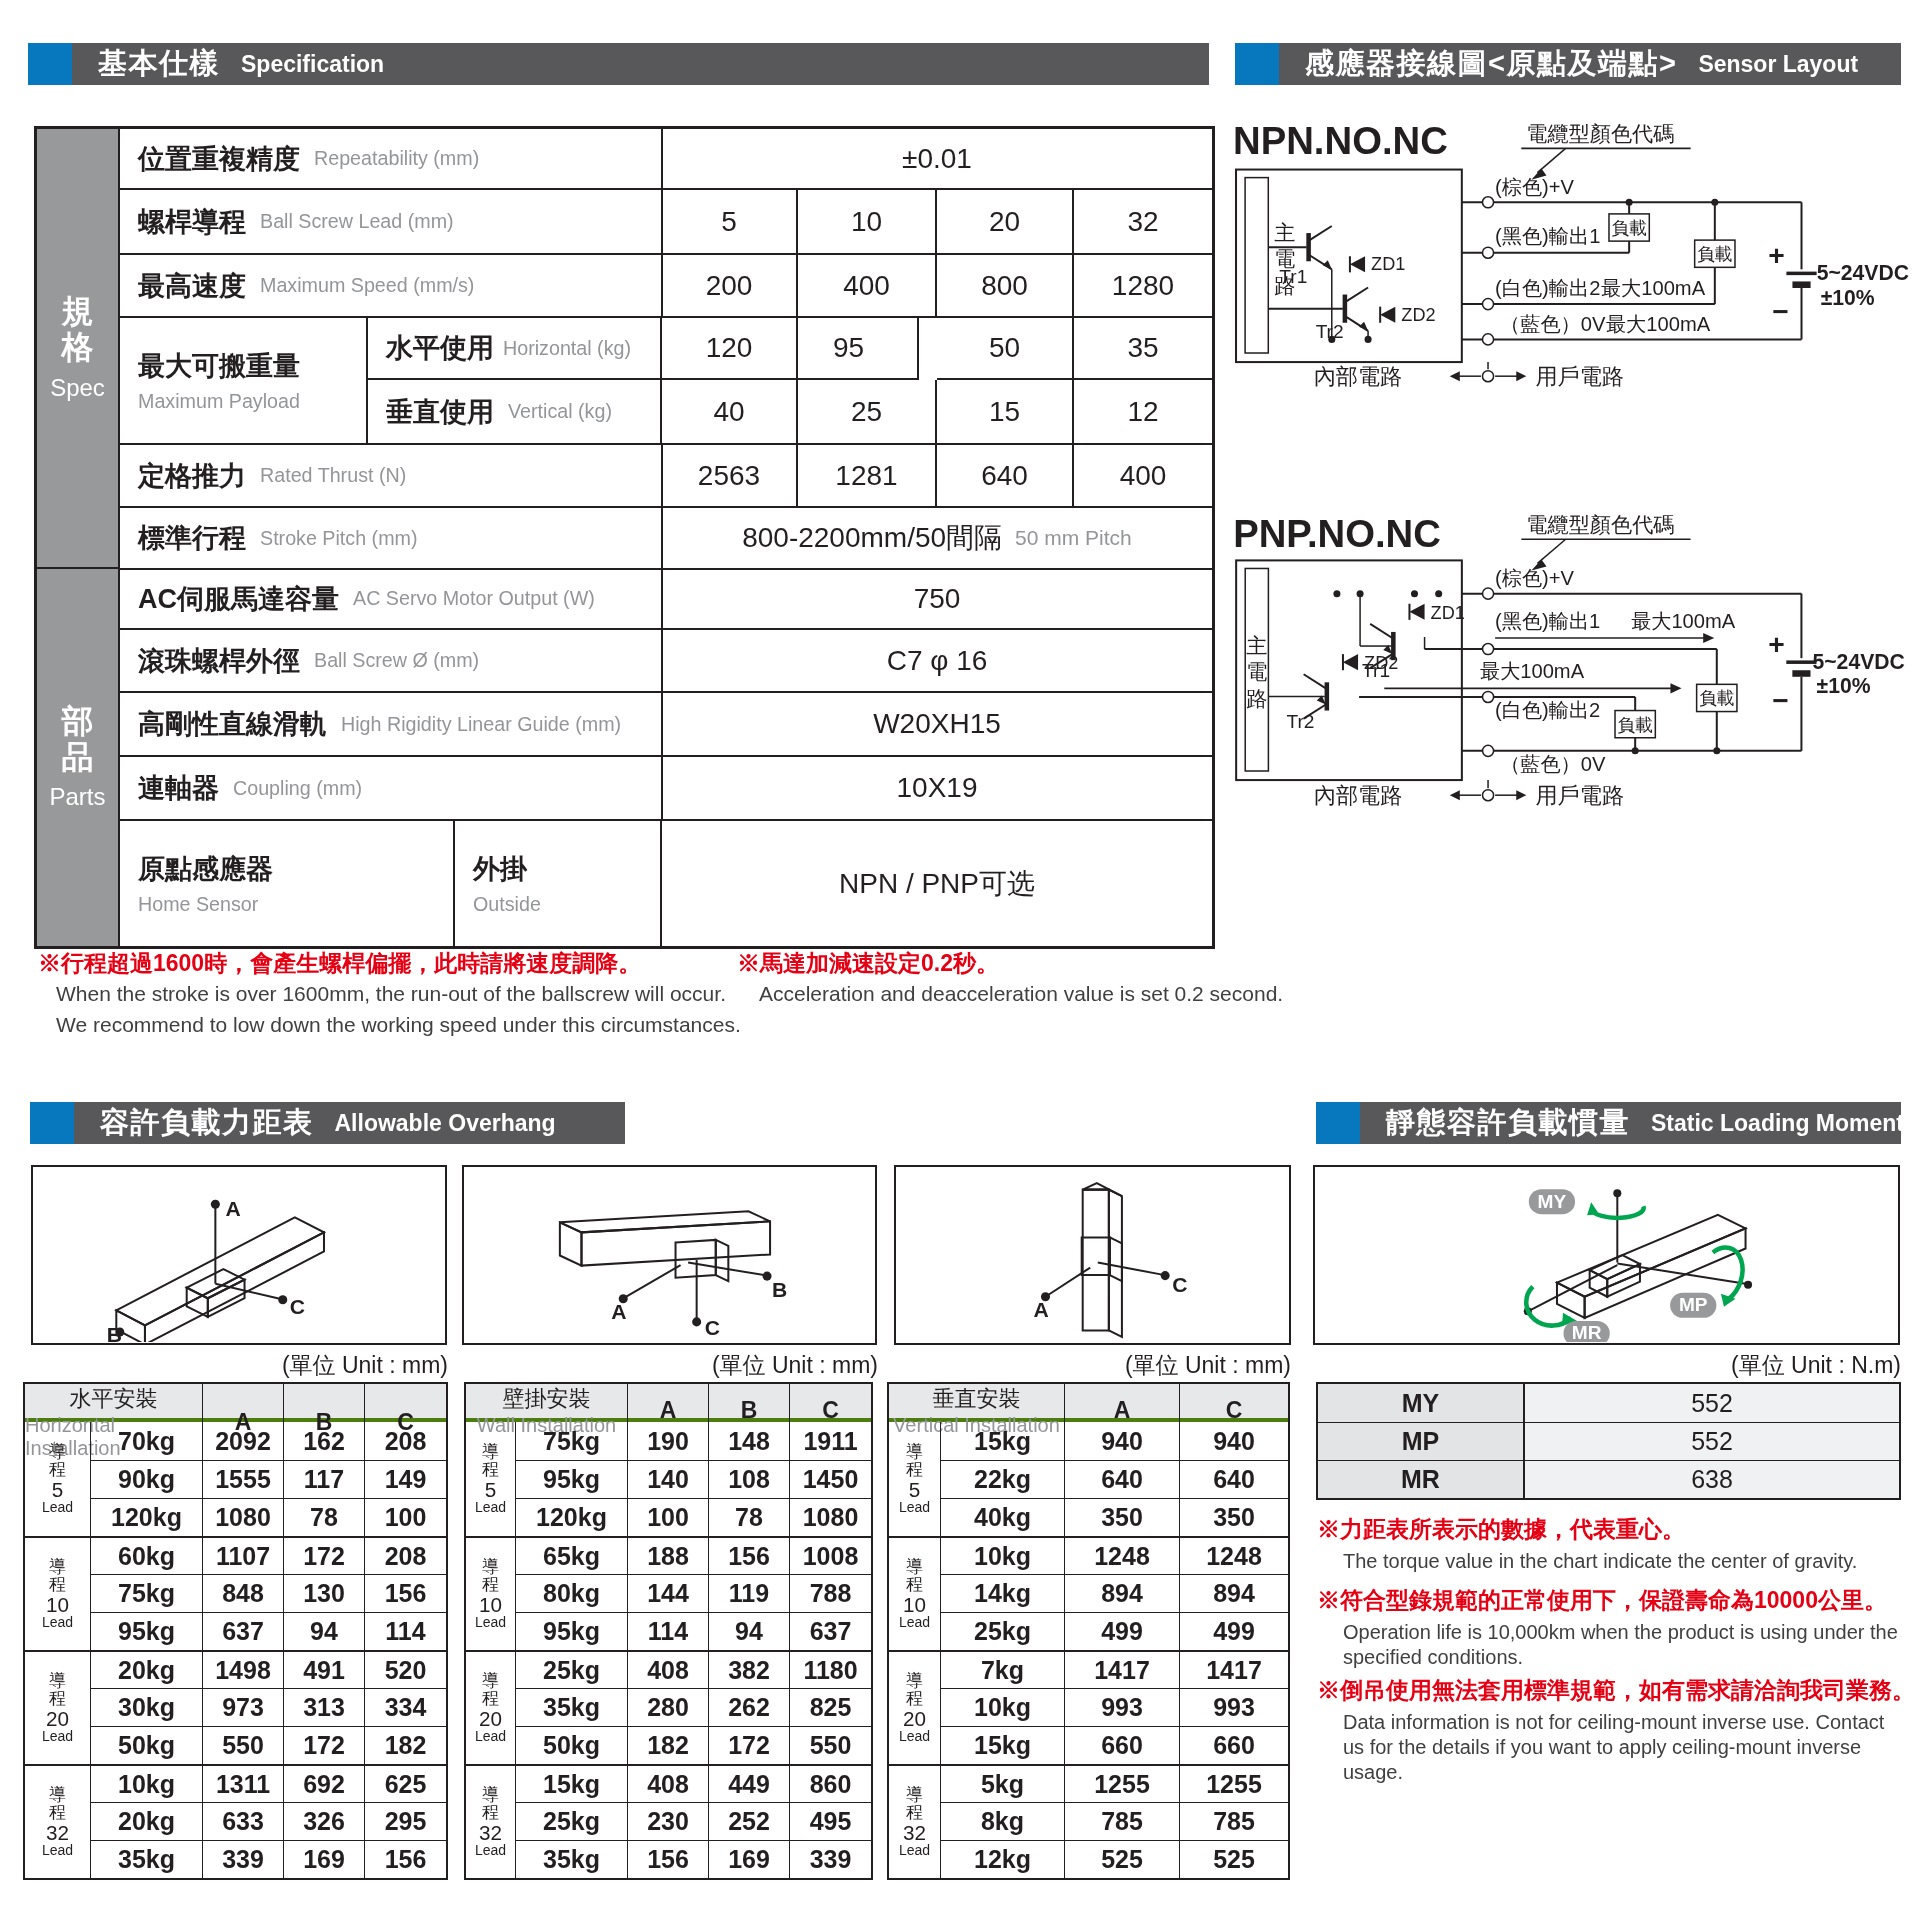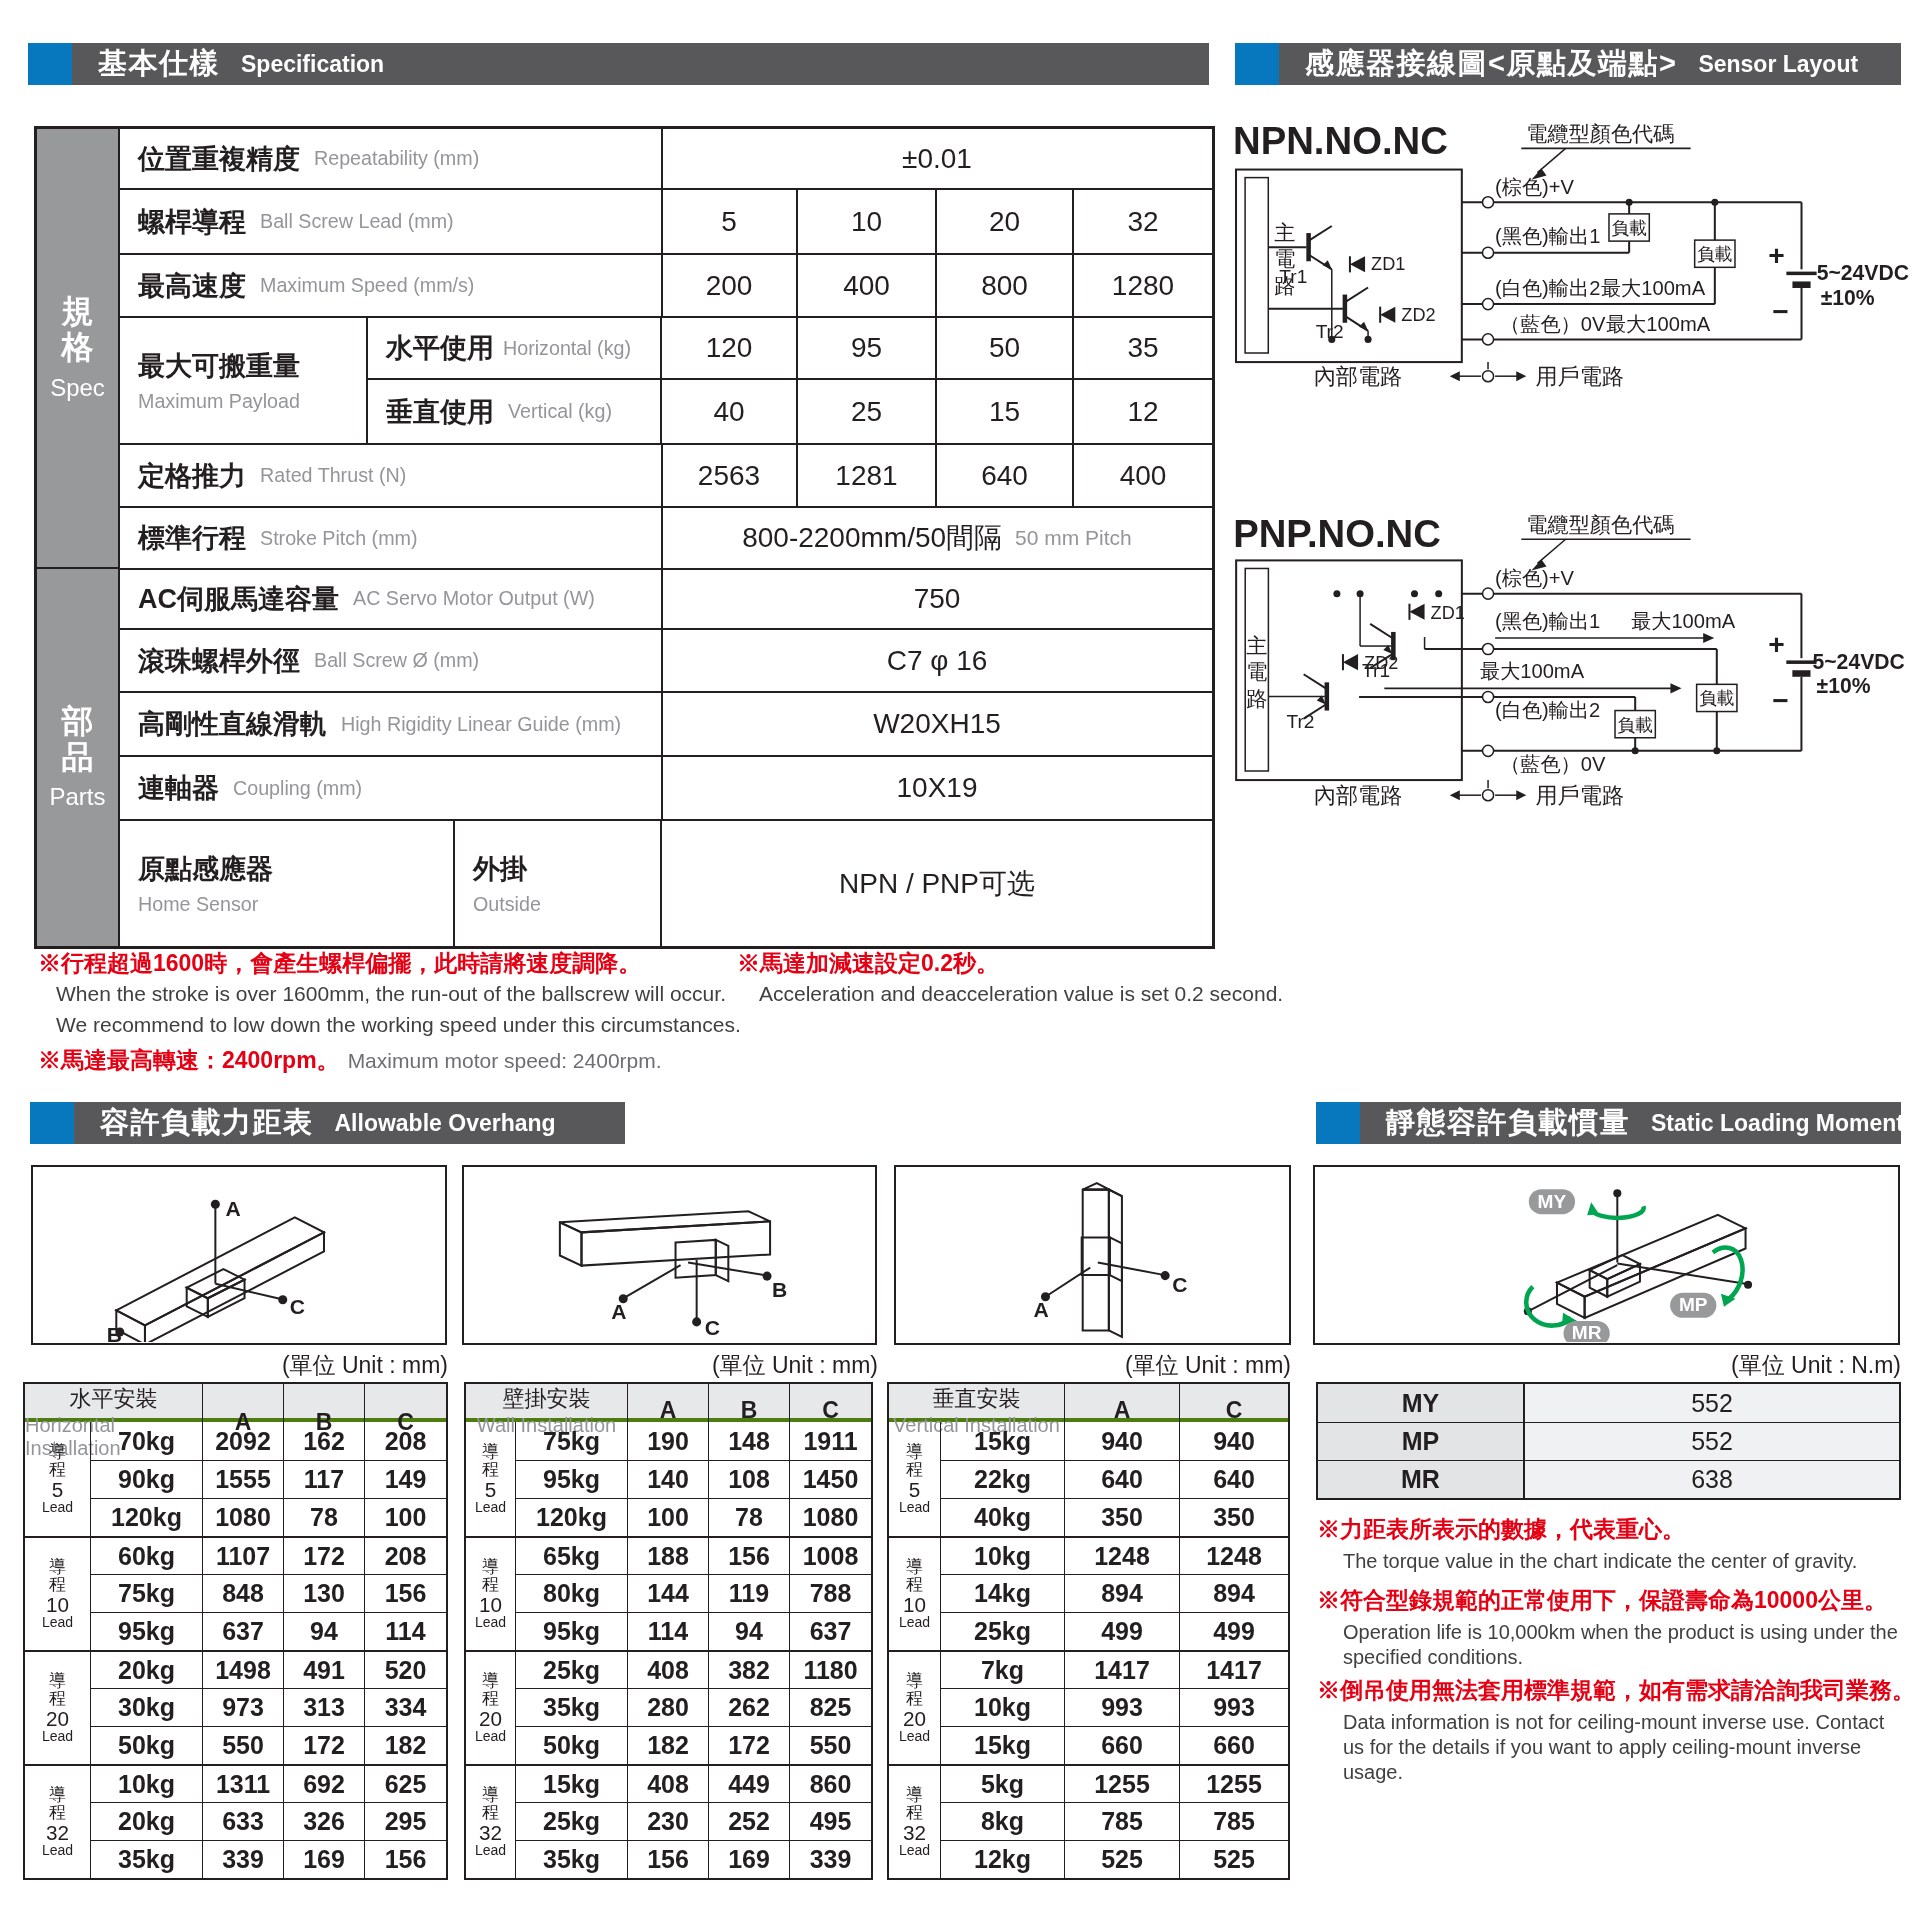--- a/index.html
+++ b/index.html
@@ -134,21 +134,21 @@
 
     <div class="cell lab stack br bb" style="left:83px;top:189px;width:248px;height:127px">
       <span class="cjk">最大可搬重量</span>
         <span class="gen">Maximum Payload</span>
     </div>
     <div class="cell lab br bb" style="left:331px;top:189px;width:294px;height:62px">
       <span class="cjk">水平使用</span>
         <span class="gen" style="margin-left:9px">Horizontal (kg)</span>
     </div>
     <div class="cell val br bb" style="left:625px;top:189px;width:136px;height:62px">120</div>
-    <div class="cell val br bb" style="left:761px;top:189px;width:139px;height:62px">95</div>
+    <div class="cell val br bb" style="left:743px;top:189px;width:139px;height:62px">95</div>
     <div class="cell val br bb" style="left:900px;top:189px;width:137px;height:62px">50</div>
     <div class="cell val bb" style="left:1037px;top:189px;width:138px;height:62px">35</div>
     <div class="cell lab br bb" style="left:331px;top:251px;width:294px;height:65px">
       <span class="cjk">垂直使用</span>
         <span class="gen" style="">Vertical (kg)</span>
     </div>
     <div class="cell val br bb" style="left:625px;top:251px;width:136px;height:65px">40</div>
     <div class="cell val br bb" style="left:761px;top:251px;width:139px;height:65px">25</div>
     <div class="cell val br bb" style="left:900px;top:251px;width:137px;height:65px">15</div>
     <div class="cell val bb" style="left:1037px;top:251px;width:138px;height:65px">12</div>
@@ -207,24 +207,20 @@
   </div>
 
   <div class="noteline" style="left:38px;top:948px">
       <span class="nr">※行程超過1600時，會產生螺桿偏擺，此時請將速度調降。</span>
     </div>
   <div class="noteline" style="left:56px;top:982px">
       <span class="ng">When the stroke is over 1600mm, the run-out of the ballscrew will occur.</span>
     </div>
   <div class="noteline" style="left:56px;top:1013px">
       <span class="ng">We recommend to low down the working speed under this circumstances.</span>
-    </div>
-  <div class="noteline" style="left:38px;top:1045px">
-      <span class="nr">※馬達最高轉速：2400rpm。</span>
-      <span class="ng2">Maximum motor speed: 2400rpm.</span>
     </div>
   <div class="noteline" style="left:737px;top:948px">
       <span class="nr">※馬達加減速設定0.2秒。</span>
     </div>
   <div class="noteline" style="left:759px;top:982px">
       <span class="ng">Acceleration and deacceleration value is set 0.2 second.</span>
     </div>
 
   <svg style="position:absolute;left:1233px;top:113px" width="693" height="290" viewBox="0 0 1375 575">
     <text x="0" y="82" class="t76">NPN.NO.NC</text>

